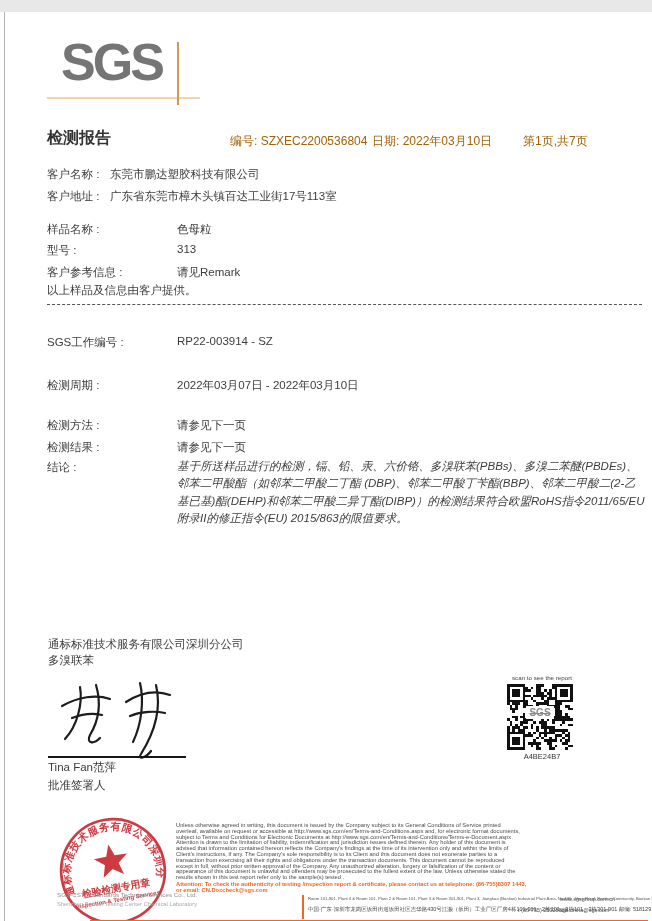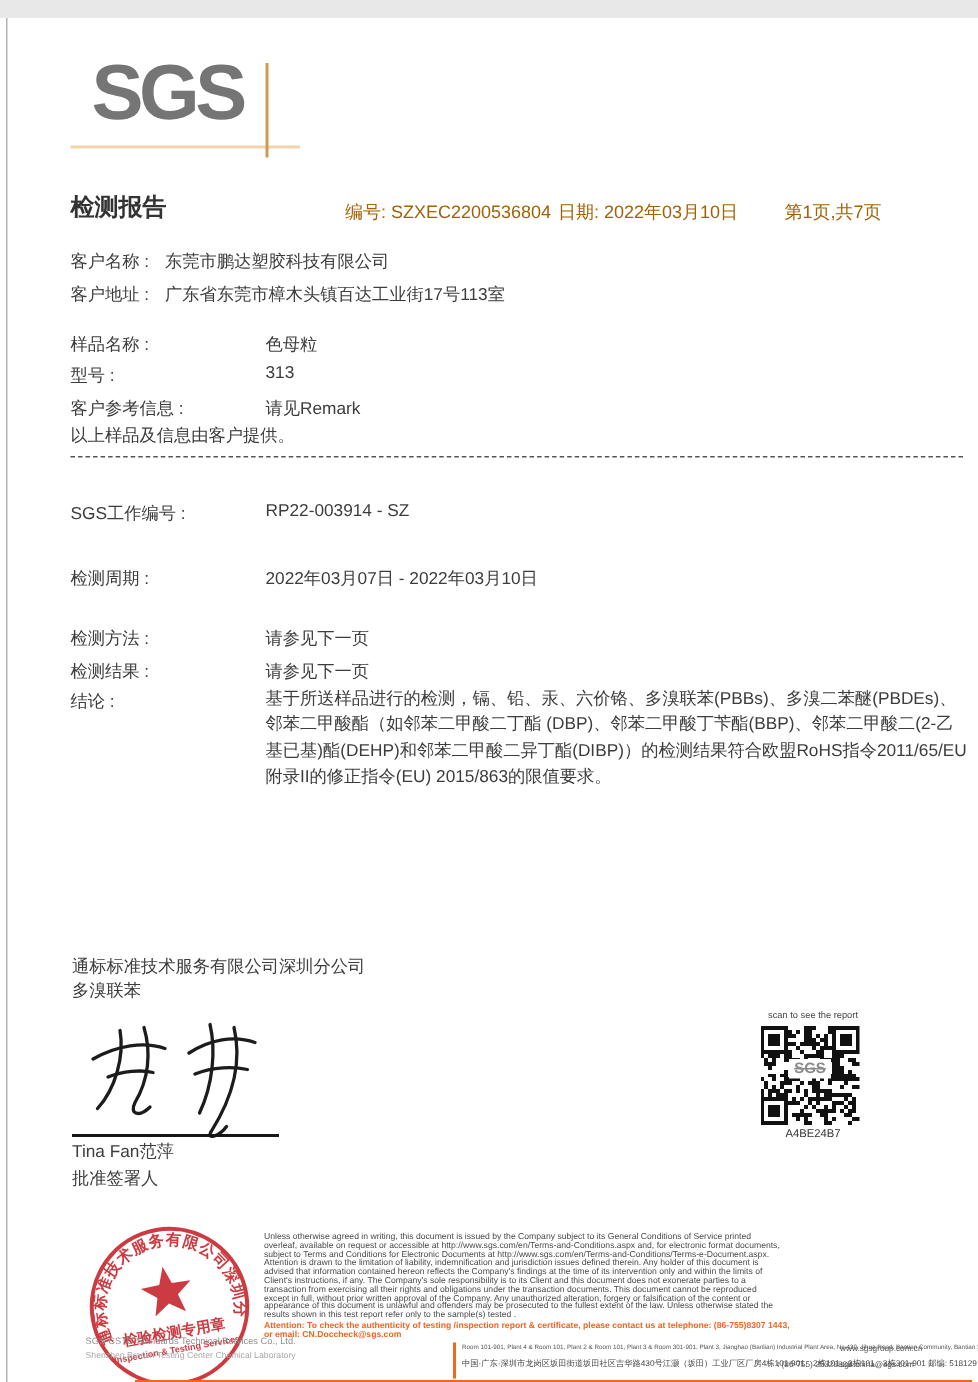--- a/index.html
+++ b/index.html
@@ -22,21 +22,21 @@
   #page-info{left:523px;top:121px;}
   
   .doc-row{position:absolute;left:0;width:652px;height:16px;font-size:11.5px;color:#3c3c3c;}
   .lbl{position:absolute;left:47px;white-space:nowrap;}
   .val{position:absolute;left:177px;white-space:nowrap;}
   .val-near{position:absolute;left:110px;white-space:nowrap;}
   #sample-note{left:47px;top:271px;font-size:11.5px;}
   #dash-sep{left:47px;top:292px;width:595px;border-top:1.5px dashed #555;}
   
   #conclusion-label{left:47px;top:448px;font-size:11.5px;}
-  #conclusion-text{left:177px;top:446px;width:468px;font-size:11.5px;line-height:17.4px;color:#3c3c3c;}
+  #conclusion-text{left:177px;top:446px;width:468px;font-size:11.5px;line-height:17.4px;color:#3c3c3c;font-style:italic;}
   
   #sig-company{left:48px;top:625px;font-size:11.5px;}
   #sig-authorized{left:48px;top:641px;font-size:11.5px;}
   #signature-svg{left:52px;top:666px;}
   #sig-underline{left:48px;top:744px;width:138px;height:2px;background:#161616;}
   #sig-name{left:48px;top:748px;font-size:11.5px;}
   #sig-role{left:48px;top:766px;font-size:11.5px;}
   
   #qr-caption{left:487px;top:662px;width:110px;text-align:center;font-size:10px;transform:scale(0.62);transform-origin:center top;color:#444;}
   #qr-box{left:507px;top:672px;width:66px;height:66px;}

